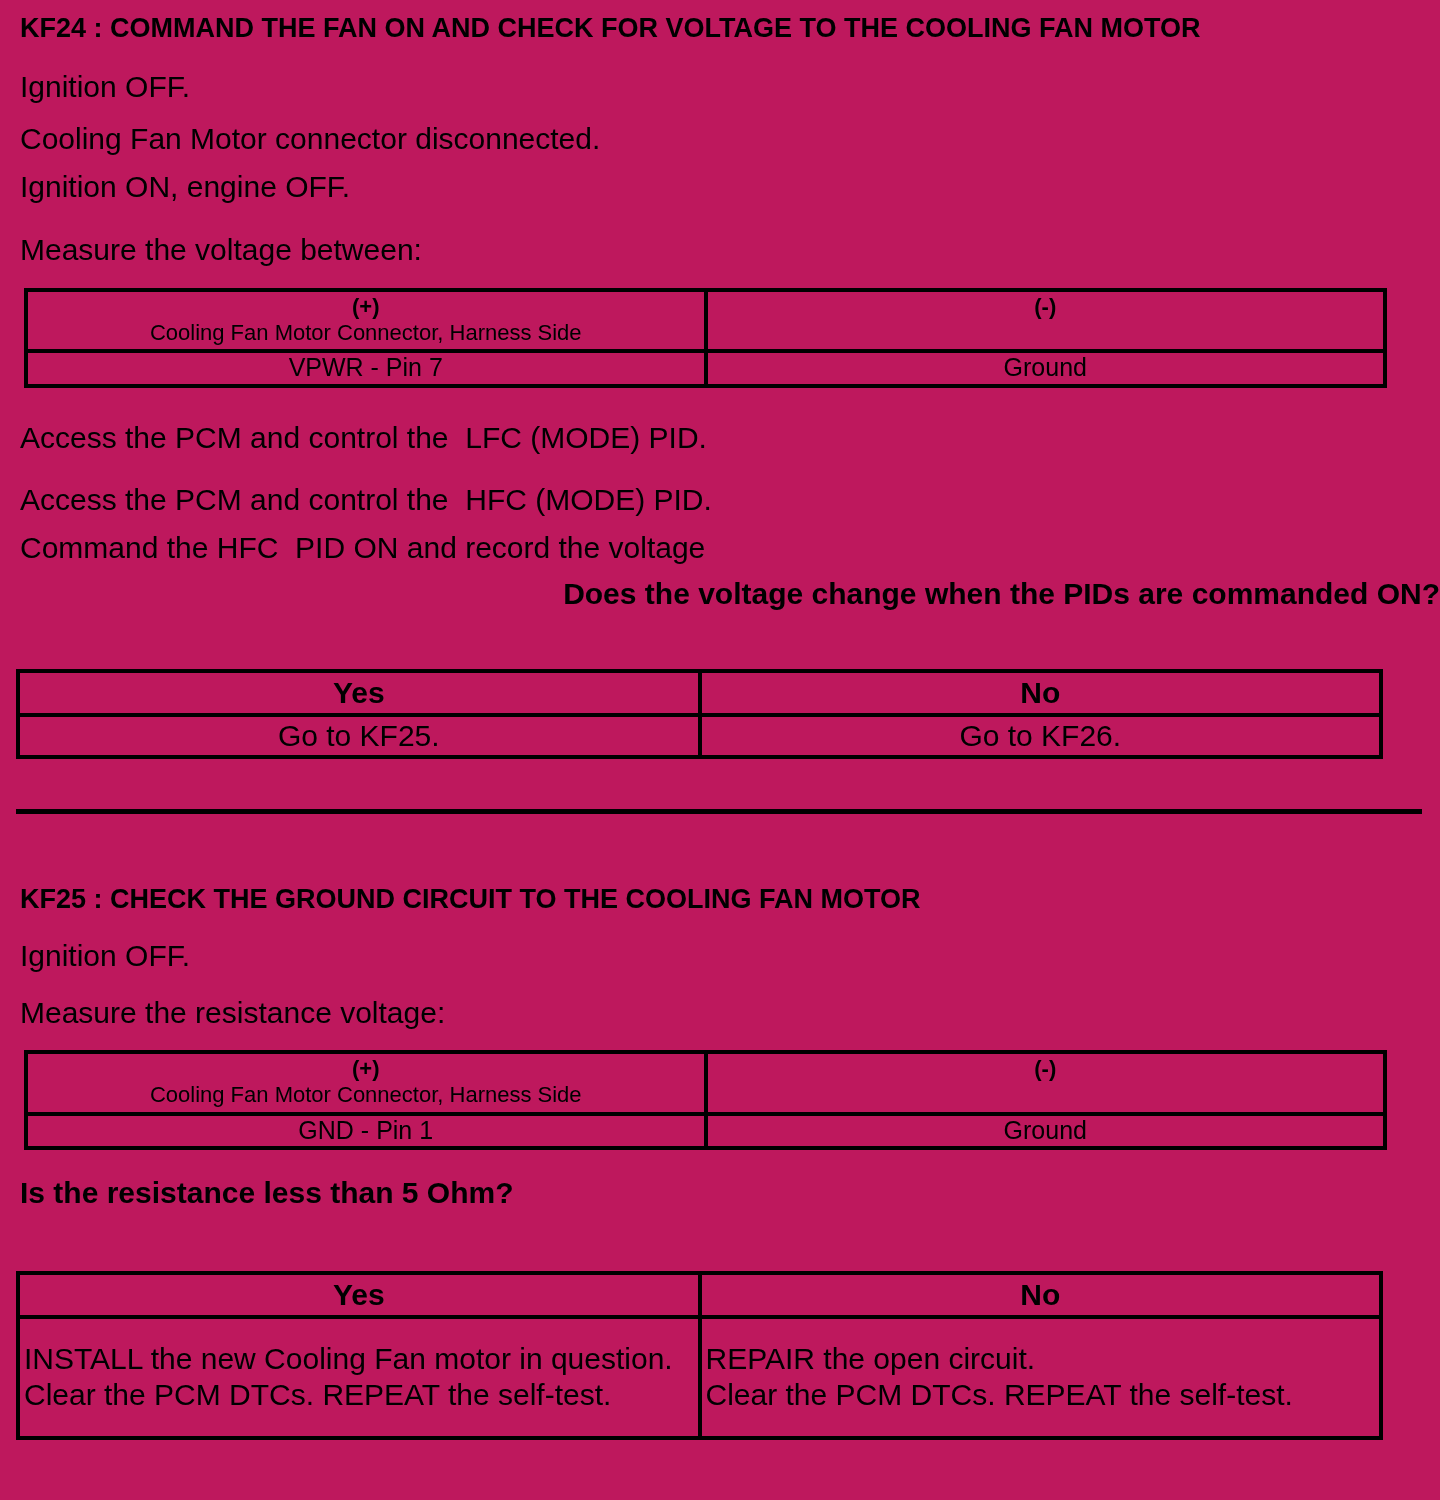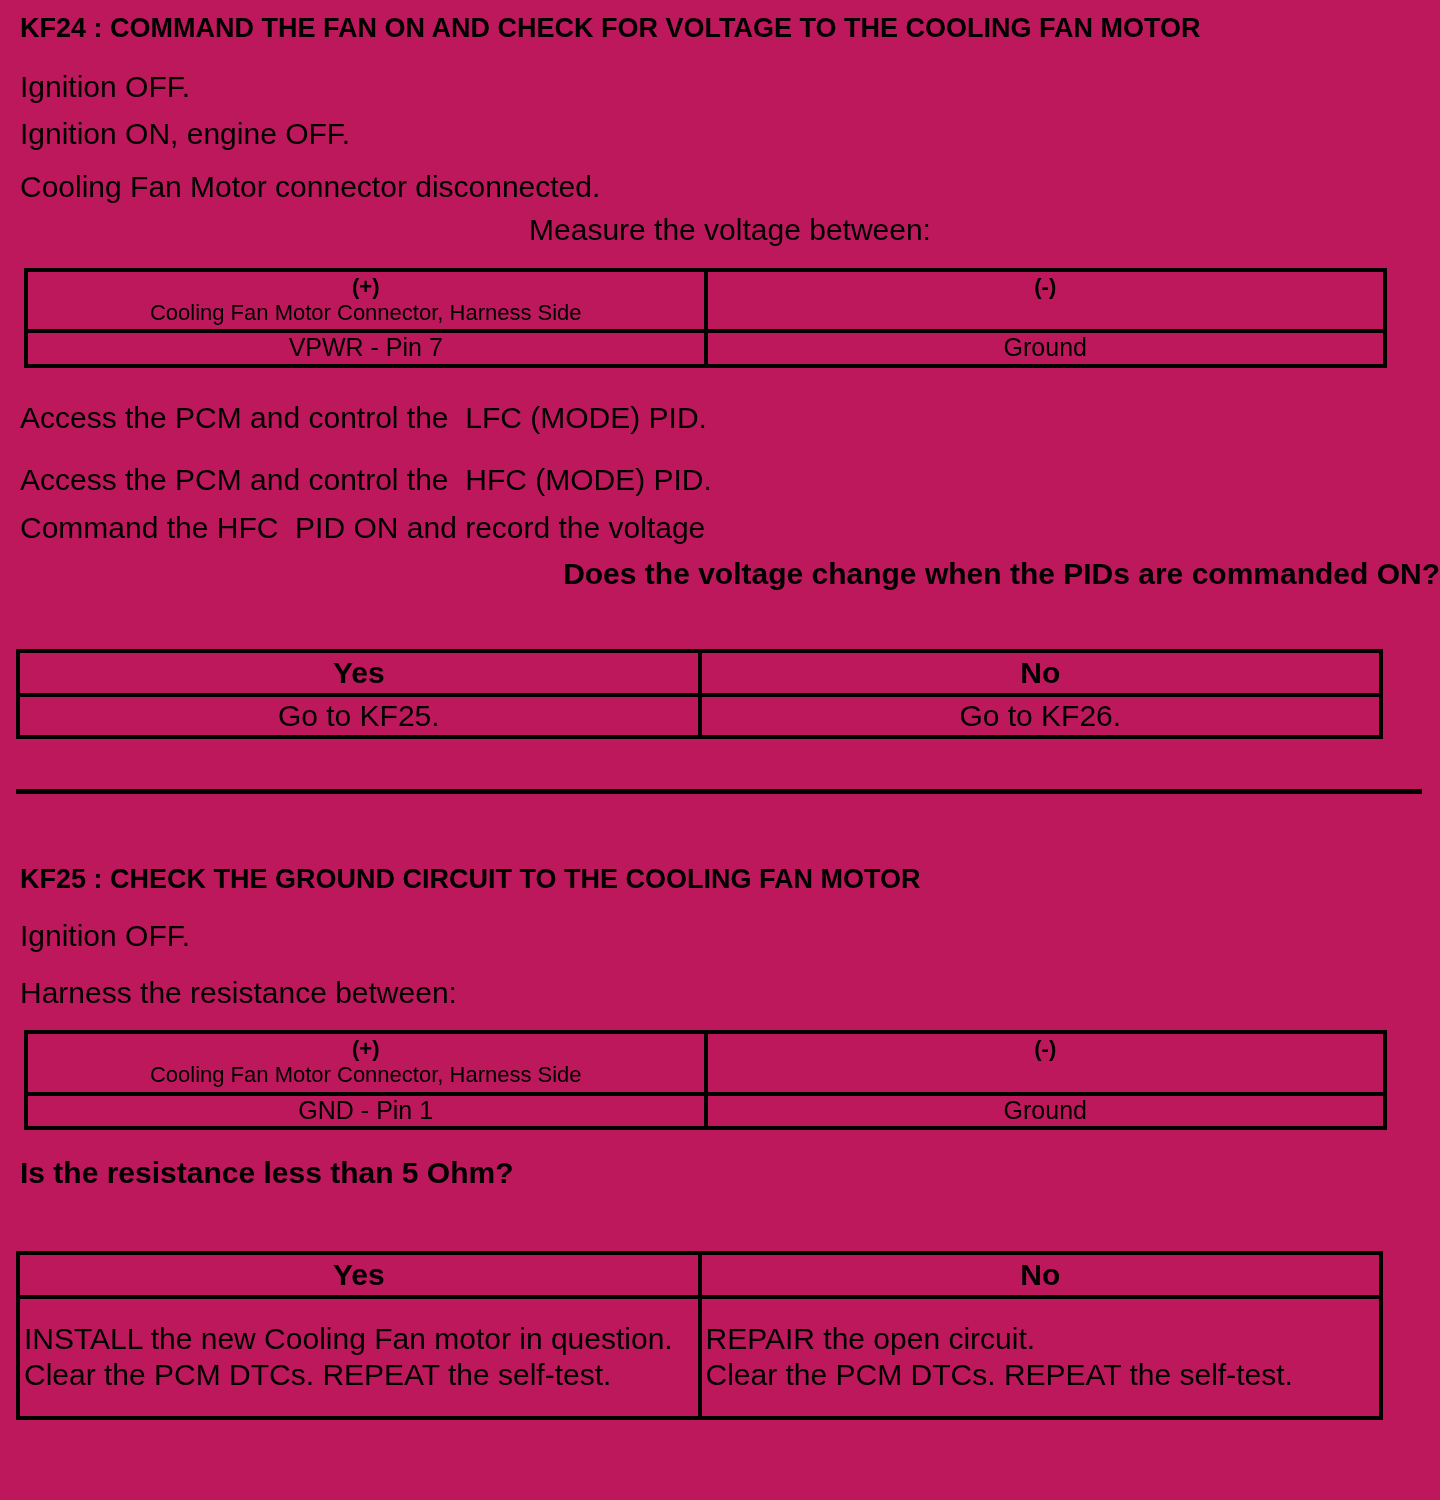--- a/index.html
+++ b/index.html
@@ -92,21 +92,21 @@
     background: #000000;
     height: 5px;
     margin-left: 16px;
     margin-right: 18px;
   }
   
   .mt-head1   { margin-top: 14px; }
   .mt-step1   { margin-top: 26px; }
   .mt-step2   { margin-top: 18px; }
   .mt-step3   { margin-top: 13px; }
-  .mt-measure { margin-top: 9px; text-align: center; }
+  .mt-measure { margin-top: 29px; }
   .mt-table1  { margin-top: 20px; }
   .mt-ins1    { margin-top: 33px; }
   .mt-ins2    { margin-top: 13px; }
   .mt-ins3    { margin-top: 28px; }
   .mt-ins4    { margin-top: 13px; }
   .mt-quest1  { margin-top: 12px; text-align: right; }
   .mt-dec1    { margin-top: 57px; }
   .mt-rule1   { margin-top: 50px; }
   .mt-head2   { margin-top: 71px; }
   .mt-step4   { margin-top: 24px; }
@@ -116,22 +116,22 @@
   .mt-dec2    { margin-top: 60px; }
 </style>
 </head>
 <body>
 
 <div class="page">
 
   <div class="section-heading mt-head1">KF24 : COMMAND THE FAN ON AND CHECK FOR VOLTAGE TO THE COOLING FAN MOTOR</div>
 
   <p class="body-line mt-step1">Ignition OFF.</p>
+  <p class="body-line mt-step2">Cooling Fan Motor connector disconnected.</p>
   <p class="body-line mt-step3">Ignition ON, engine OFF.</p>
-  <p class="body-line mt-step2">Cooling Fan Motor connector disconnected.</p>
 
   <p class="body-line mt-measure">Measure the voltage between:</p>
 
   <table class="mtable mt-table1">
     <tbody>
         <tr>
       <td class="hdr-cell">
         <div class="sym">(+)</div>
         <div>Cooling Fan Motor Connector, Harness Side</div>
       </td>
@@ -164,21 +164,21 @@
     </tr>
   </tbody>
     </table>
 
   <div class="rule mt-rule1"></div>
 
   <div class="section-heading mt-head2">KF25 : CHECK THE GROUND CIRCUIT TO THE COOLING FAN MOTOR</div>
 
   <p class="body-line mt-step4">Ignition OFF.</p>
 
-  <p class="body-line mt-measure2">Harness the resistance between:</p>
+  <p class="body-line mt-measure2">Measure the resistance voltage:</p>
 
   <table class="mtable mt-table2">
     <tbody>
         <tr>
       <td class="hdr-cell">
         <div class="sym">(+)</div>
         <div>Cooling Fan Motor Connector, Harness Side</div>
       </td>
       <td class="hdr-cell">
         <div class="sym">(-)</div>

